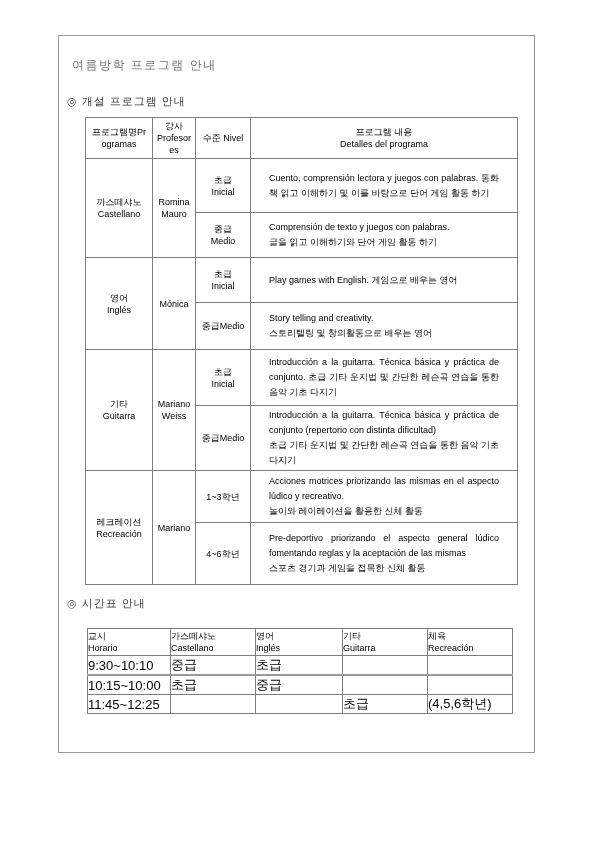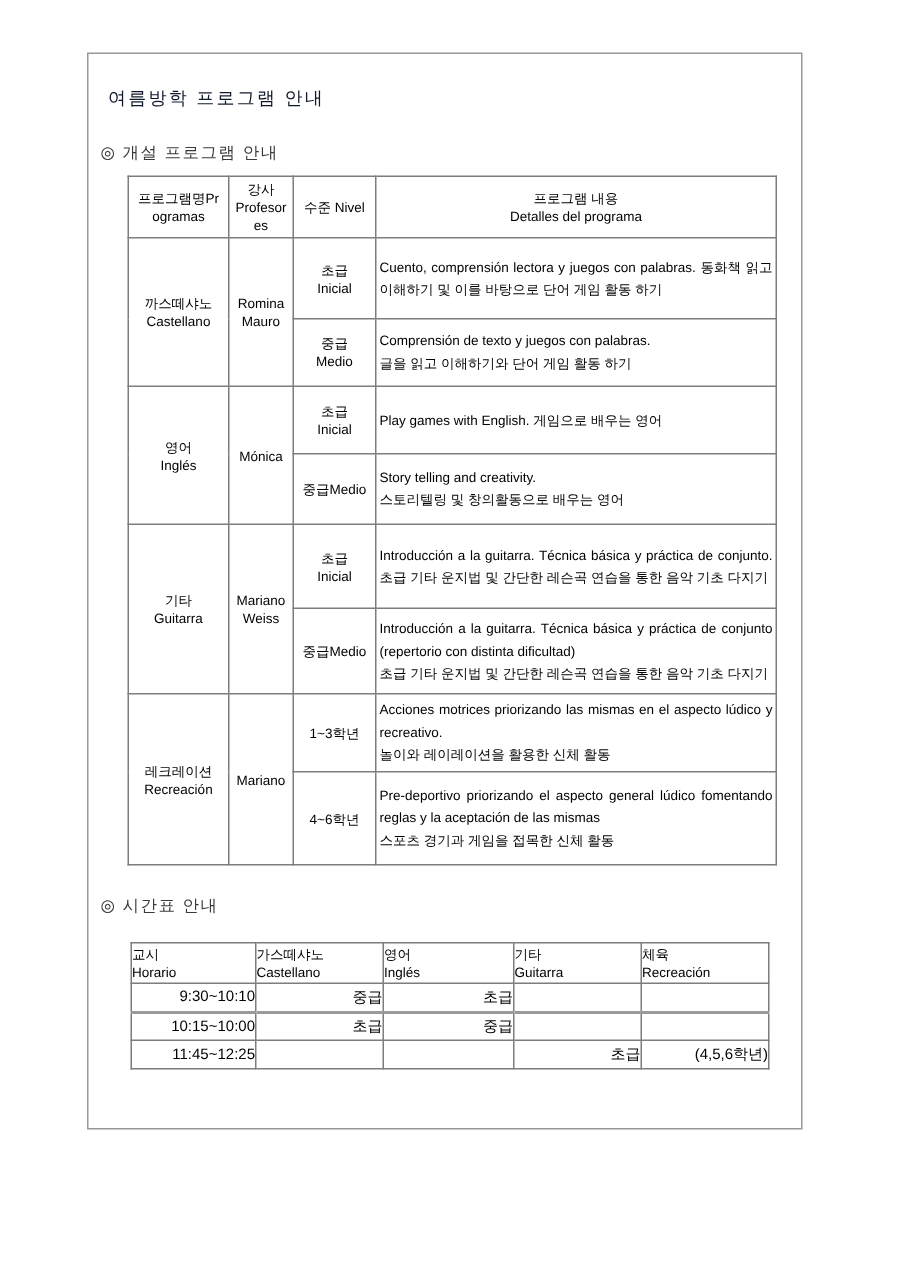--- a/index.html
+++ b/index.html
@@ -17,21 +17,21 @@
     left: 58px; top: 35px;
     width: 477px; height: 718px;
     border: 1px solid #989898;
     background: #fff;
   }
   .doc-title {
     position: absolute;
     left: 13px; top: 21px;
     font-size: 12px;
     letter-spacing: 1.5px;
-    color: #0f172a;
+    color: #737373;
     white-space: nowrap;
   }
   .section-heading {
     position: absolute;
     font-size: 11px;
     letter-spacing: 1px;
     color: #3a3a3a;
     white-space: nowrap;
   }
   #heading-programs { left: 8px; top: 58px; }
@@ -66,21 +66,21 @@
   .name-cell, .teacher-cell, .level-cell {
     font-size: 9px;
     line-height: 12px;
     text-align: center;
     vertical-align: middle;
     padding: 1px;
   }
   .desc-cell {
     font-size: 9px;
     line-height: 15px;
-    padding: 2px 2px;
+    padding: 2px 18px;
     vertical-align: middle;
   }
   .desc-line {
     text-align: justify;
     text-justify: inter-word;
   }
   tr.h-header { height: 40px; }
   tr.r-cas1 { height: 54px; }
   tr.r-cas2 { height: 45px; }
   tr.r-eng1 { height: 45px; }
@@ -98,22 +98,22 @@
   }
   #timetable th {
     font-size: 9px;
     line-height: 12px;
     text-align: left;
     vertical-align: middle;
     height: 26px;
     padding: 1px 0;
   }
   #timetable td {
-    font-size: 10px;
-    text-align: right;
+    font-size: 13px;
+    text-align: left;
     vertical-align: middle;
     height: 19px;
   }
   #timetable tr.sep-after td { border-bottom: 2px solid #9a9a9a; }
 </style>
 </head>
 <body>
 
 <div class="canvas">
   <div class="page-frame">

